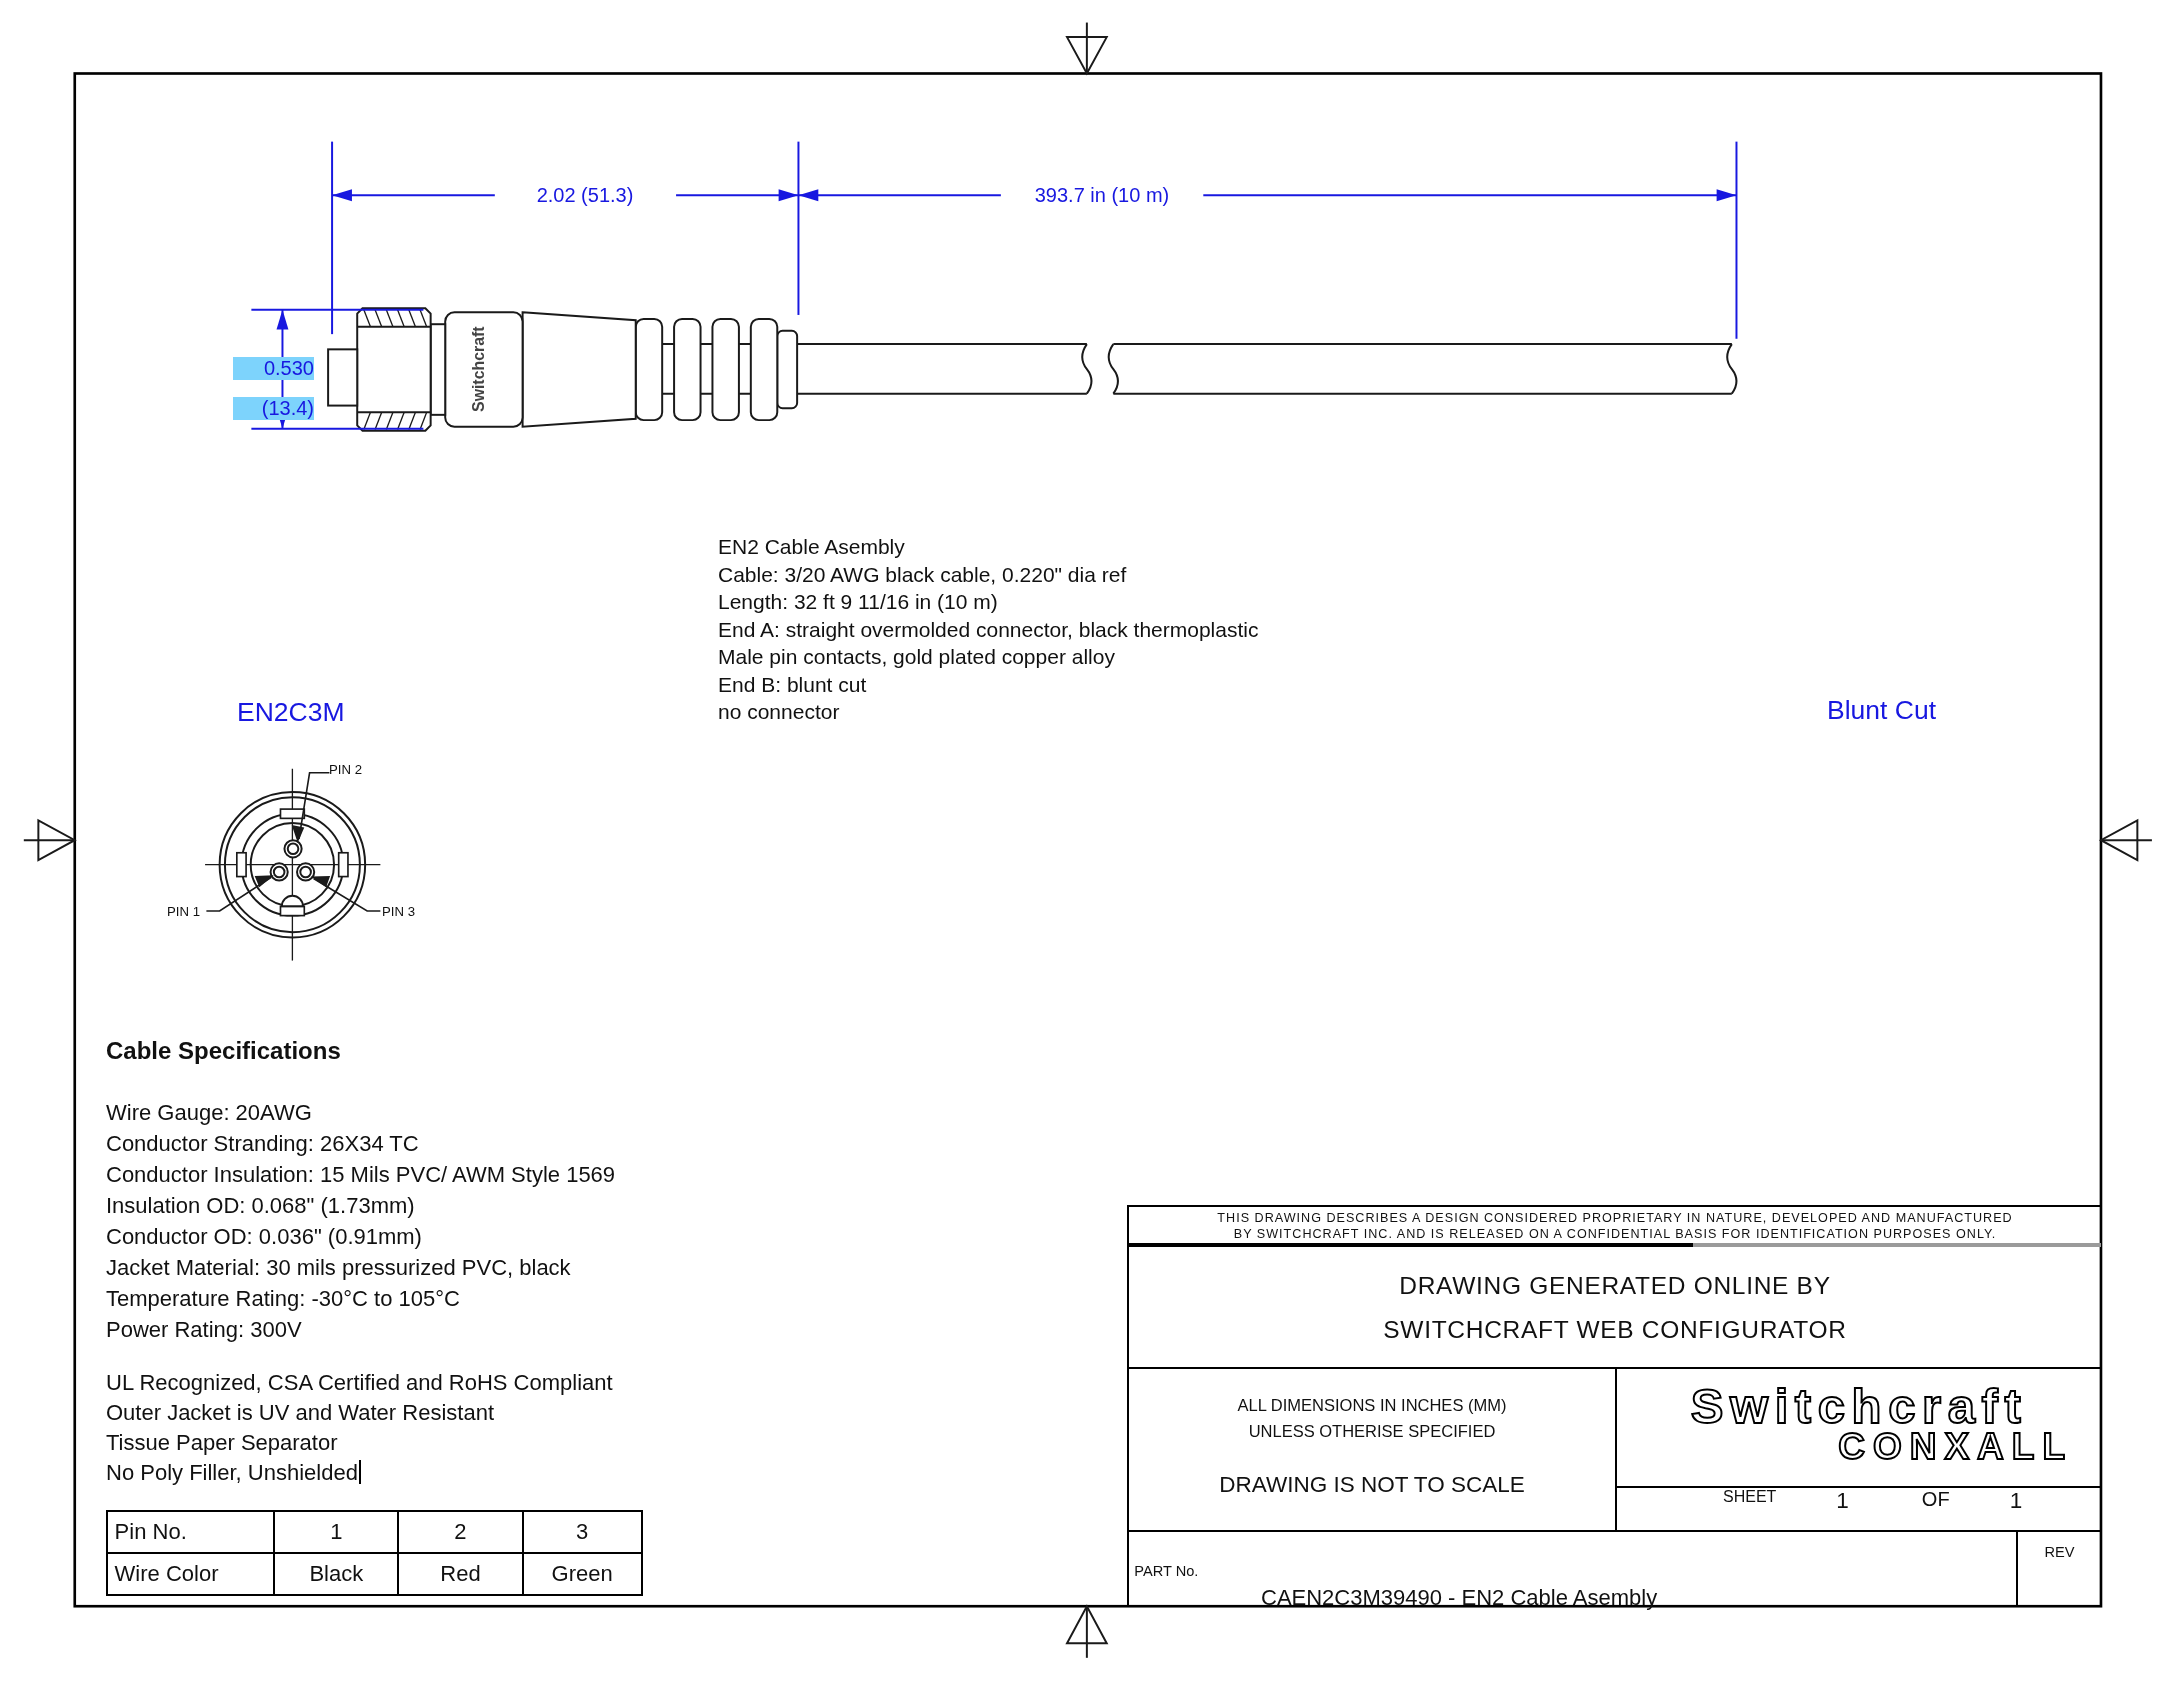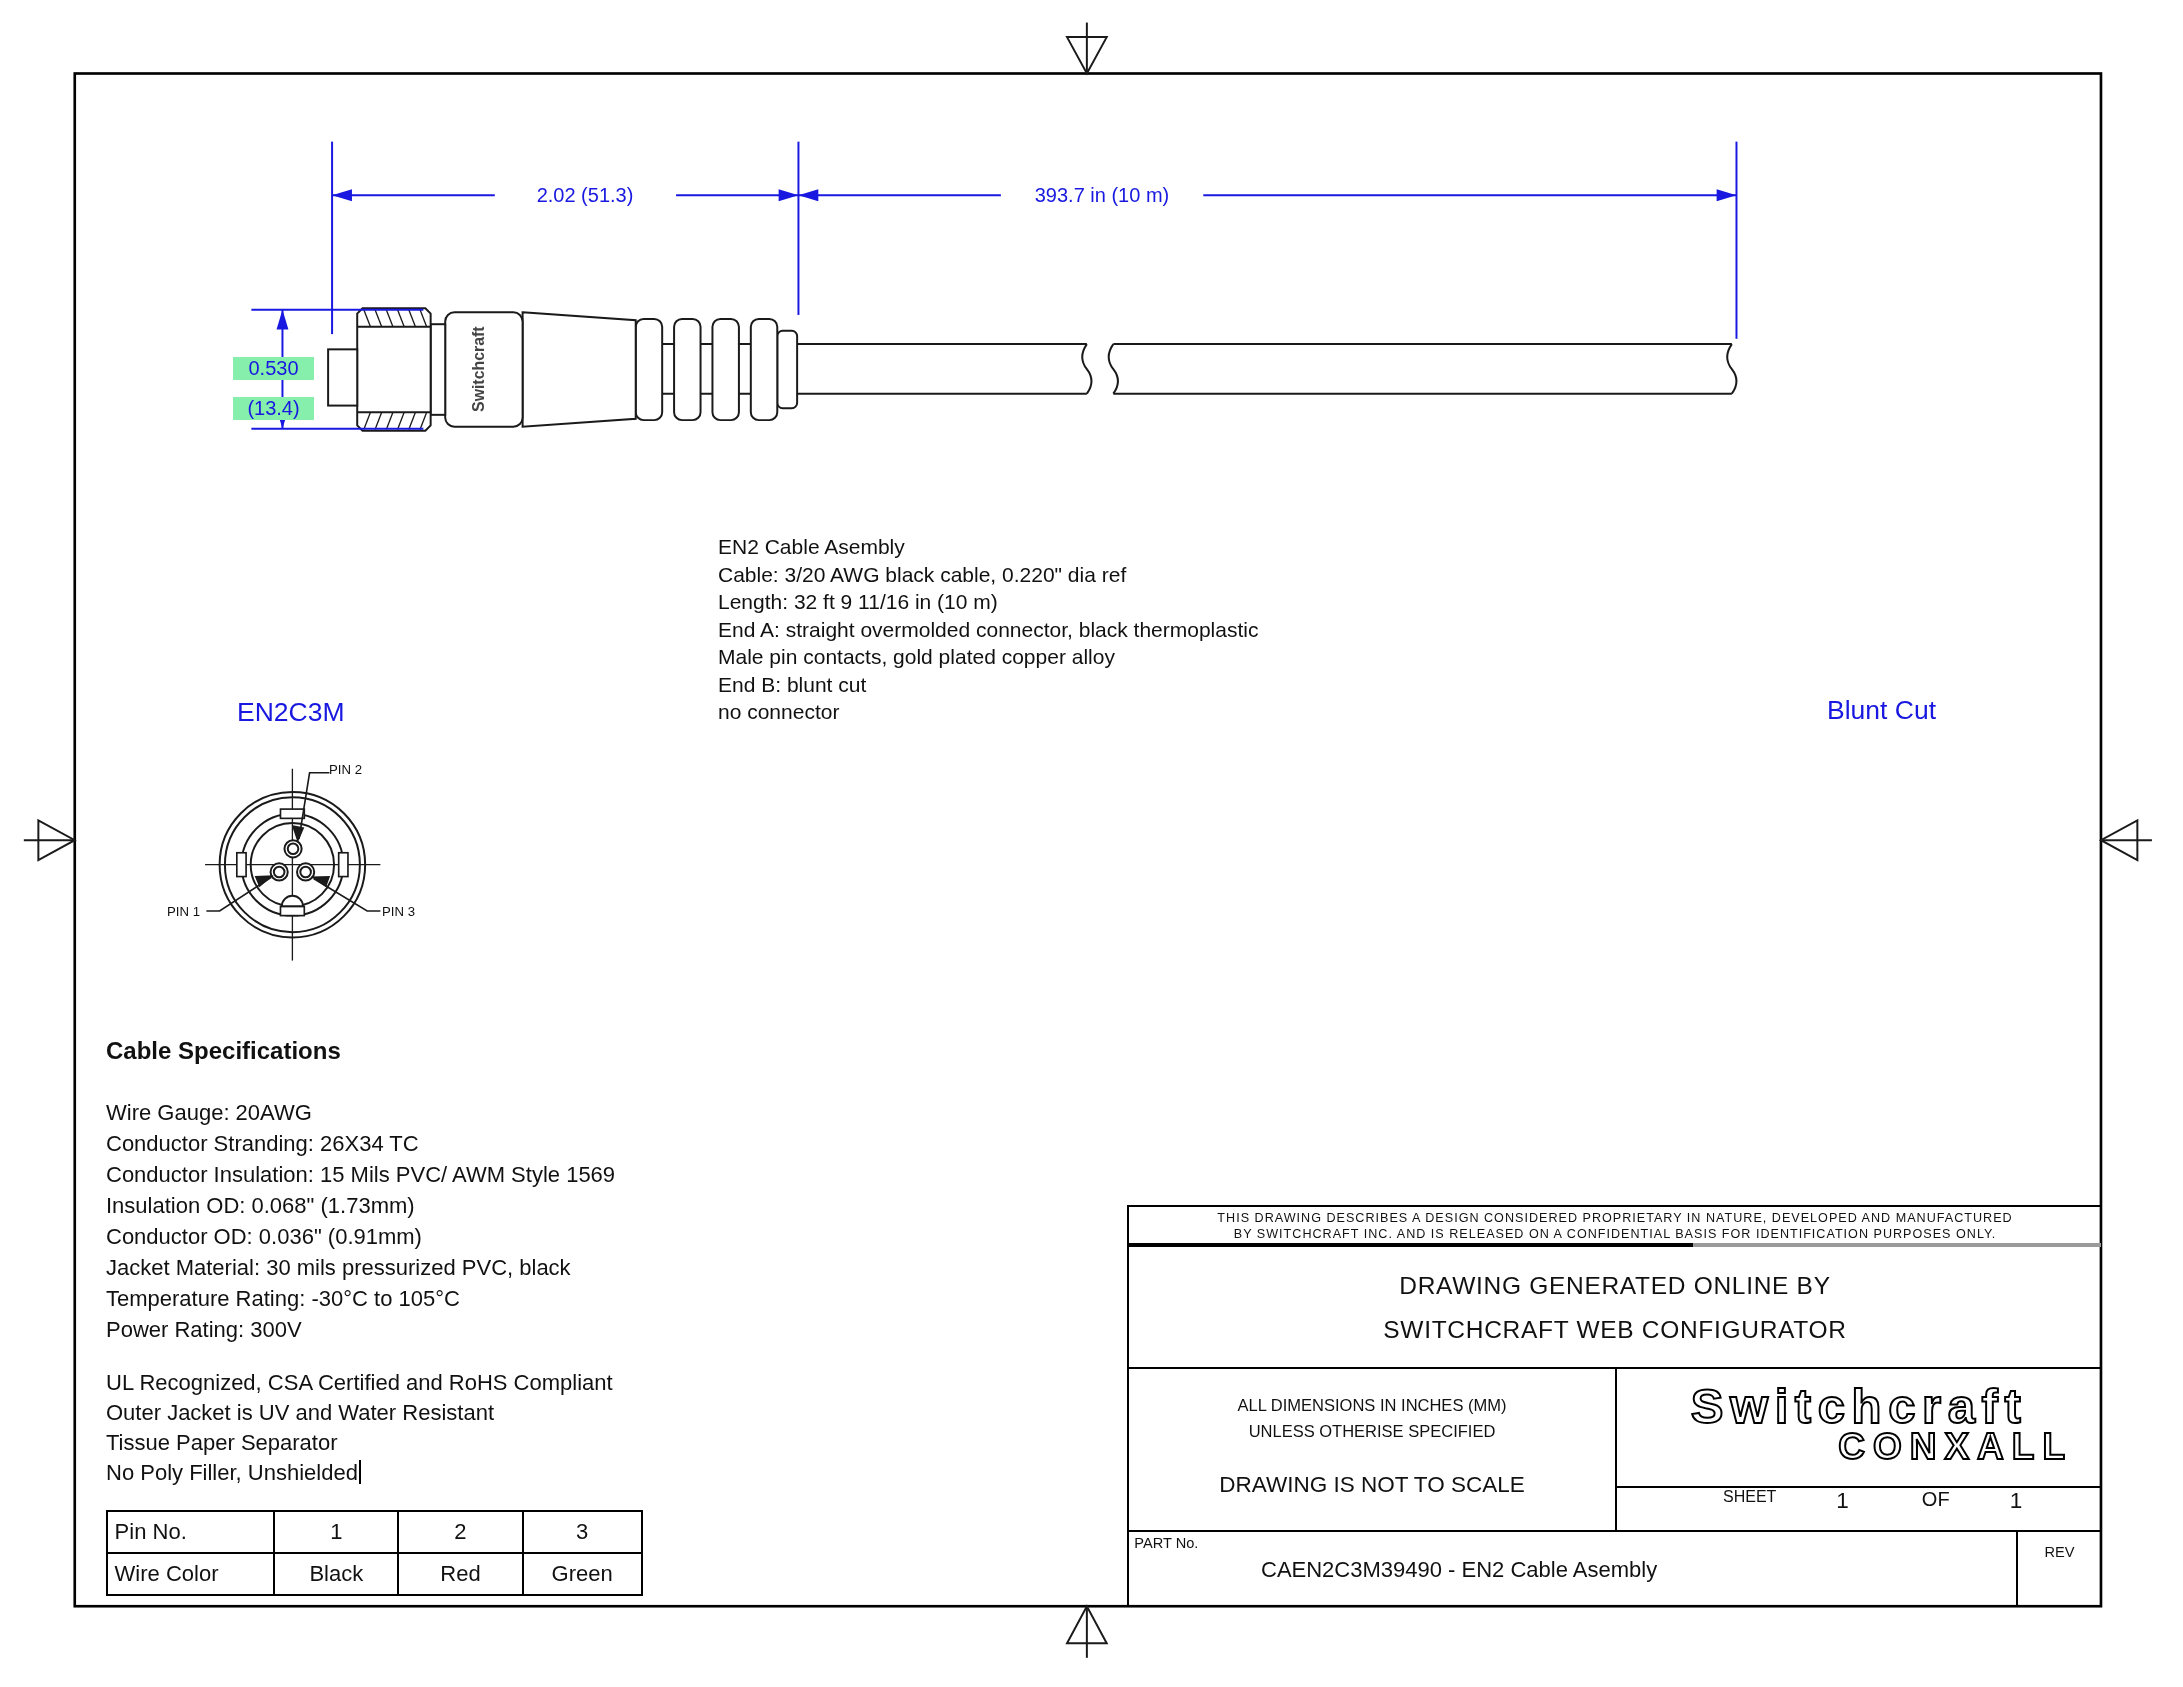--- a/index.html
+++ b/index.html
@@ -2,21 +2,21 @@
 <html style="font-size:10.6px"><head>
 <meta charset="utf-8">
 <style>
   html,body{margin:0;padding:0;background:#fff;}
   #page{position:relative;width:2183px;height:1687px;background:#fff;overflow:hidden;
         font-family:"Liberation Sans",sans-serif;color:#111;}
   #art{position:absolute;left:0;top:0;}
   .abs{position:absolute;}
   .blue{color:#1818e0;}
   .dimtext{font-size:20px;text-align:center;white-space:nowrap;}
-  .dimtext.mask{background:#86efac;}
+  .dimtext.mask{background:#7dd3fc;text-align:right;}
   .endlabel{font-size:26.5px;white-space:nowrap;}
   .desc-line{font-size:21px;line-height:27.5px;white-space:nowrap;}
   .spec-heading{font-size:24px;font-weight:bold;white-space:nowrap;}
   .spec-line{font-size:22px;line-height:31px;white-space:nowrap;}
   .note-line{font-size:22px;line-height:30px;white-space:nowrap;}
   .cursor{display:inline-block;width:2px;height:24px;background:#000;vertical-align:-4px;margin-left:1.3px;}
   .pinlabel{font-size:13.2px;white-space:nowrap;}
   
   table.pintable{border-collapse:collapse;table-layout:fixed;padding-left:42px;}
   table.pintable td{border:2px solid #000;font-size:22px;height:40px;padding:0 6.6px;
@@ -38,21 +38,21 @@
   .tb-logo1{font-size:49px;font-weight:bold;letter-spacing:6.6px;color:#fff;
             -webkit-text-stroke:2px #000;text-align:center;margin-top:9.3px;white-space:nowrap;}
   .tb-logo2{font-size:37px;font-weight:bold;letter-spacing:8px;color:#fff;
             -webkit-text-stroke:2px #000;text-align:right;padding-right:28px;margin-top:-8px;white-space:nowrap;}
   .tb-sheetrow{position:absolute;left:0;bottom:0;width:100%;height:44px;border-top:2px solid #000;
                box-sizing:border-box;display:flex;align-items:flex-start;padding-left:106px;}
   .tb-sheetlabel{font-size:16px;}
   .tb-sheetnum{font-size:22.5px;margin-left:60px;}
   .tb-oflabel{font-size:20px;margin-left:73px;}
   .tb-row4{height:76px;border-top:2.6px solid #000;box-sizing:border-box;display:flex;position:relative;}
-  .tb-part{width:887px;position:relative;box-sizing:border-box;}
+  .tb-part{width:887px;position:relative;box-sizing:border-box;margin-top:28px;}
   .tb-partlabel{position:absolute;left:5.3px;top:3.3px;font-size:14.6px;}
   .tb-partvalue{position:absolute;left:132px;top:25px;font-size:22px;white-space:nowrap;}
   .tb-rev{flex:1;border-left:2px solid #000;box-sizing:border-box;text-align:center;
           padding-top:12px;font-size:14.6px;}
 </style>
 </head>
 <body>
 
 <div id="page">
 

